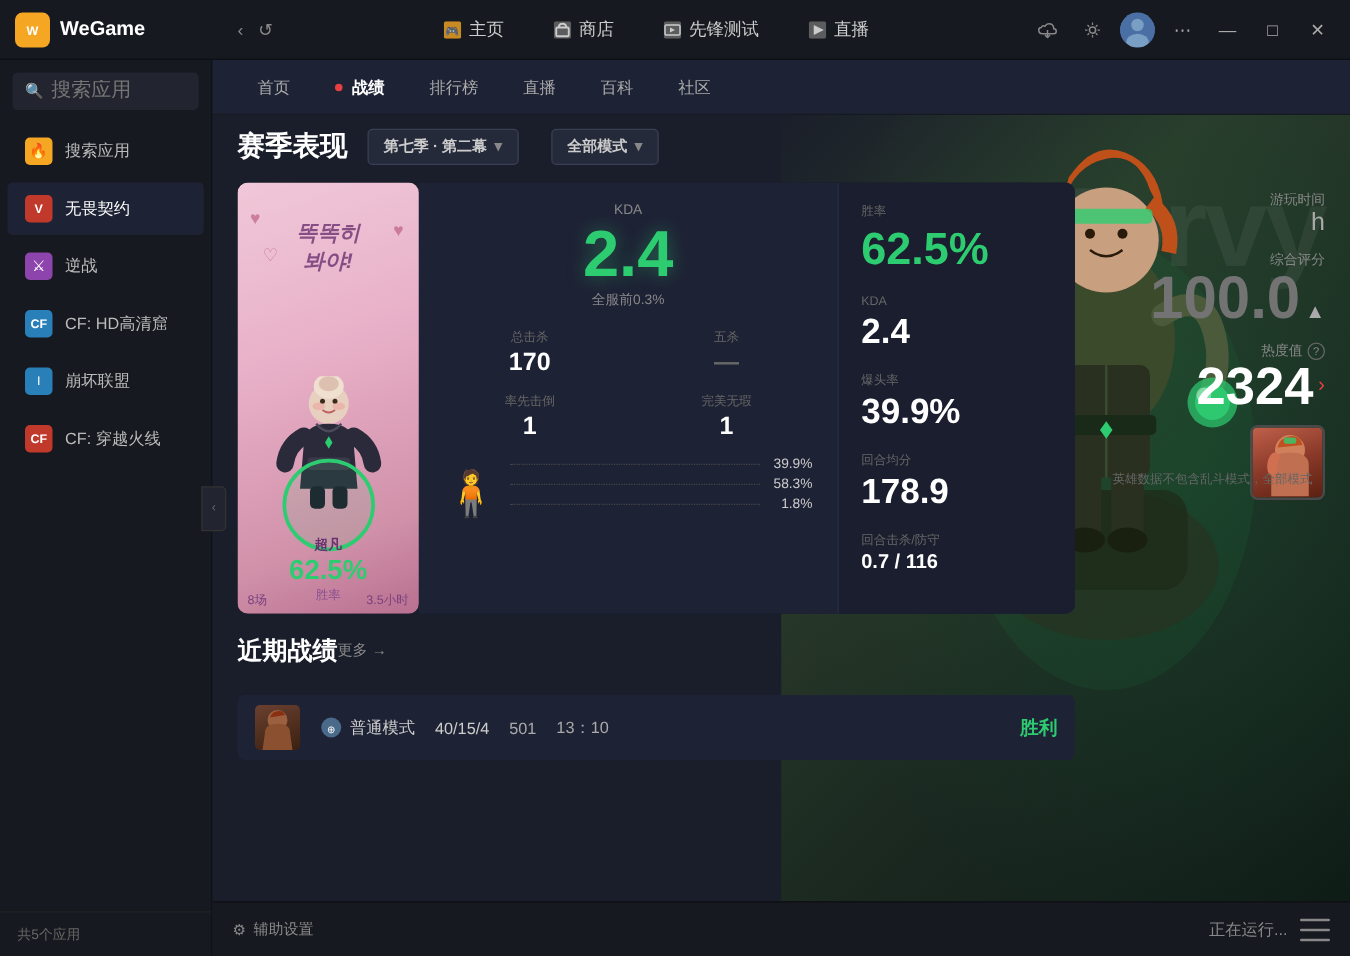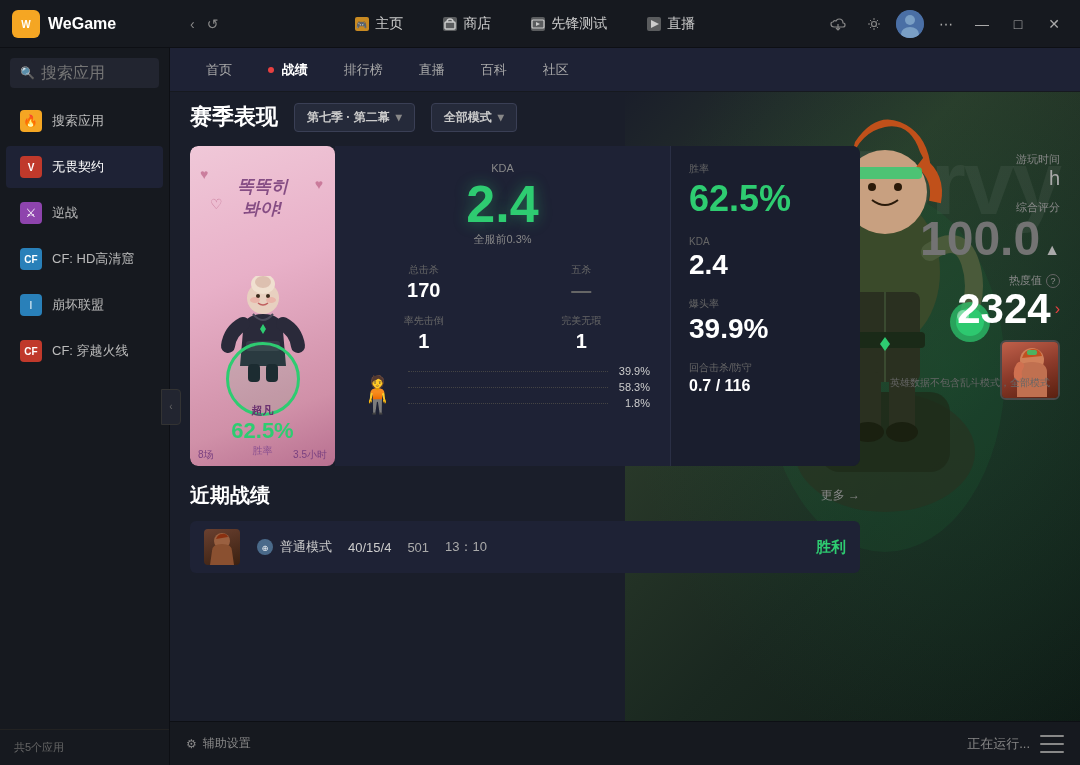--- a/index.html
+++ b/index.html
@@ -370,21 +370,21 @@
       font-size: 22px;
       font-weight: bold;
       color: #fff;
       margin-bottom: 14px;
       display: flex;
       align-items: center;
       gap: 16px;
     }
     .season-selects {
       display: flex;
-      gap: 16px;
+      gap: 26px;
       text-align: center;
     }
     .season-select {
       background: #252a3a;
       border: 1px solid #3a3f55;
       border-radius: 4px;
       padding: 5px 12px;
       color: #ccc;
       font-size: 12px;
       cursor: pointer;
@@ -544,22 +544,22 @@
     .right-stat-value {
       font-size: 28px;
       font-weight: bold;
       color: #fff;
     }
     .right-stat-value.green { color: #2ecc71; }
     .right-stat-value.large { font-size: 36px; }
     .recent-title {
       display: flex;
       align-items: center;
-      justify-content: space-between;
-      margin-bottom: 12px;
+      justify-content: flex-start;
+      margin-bottom: 22px;
     }
     .recent-title-text {
       font-size: 20px;
       font-weight: bold;
       color: #fff;
     }
     .more-link {
       font-size: 12px;
       color: #888;
       cursor: pointer;
@@ -1011,20 +1011,24 @@
           </div>
           <div class="right-stat-block">
             <div class="right-stat-label">KDA</div>
             <div class="right-stat-value">2.4</div>
           </div>
           <div class="right-stat-block">
             <div class="right-stat-label">爆头率</div>
             <div class="right-stat-value">39.9%</div>
           </div>
           <div class="right-stat-block">
+            <div class="right-stat-label">回合均分</div>
+            <div class="right-stat-value">178.9</div>
+          </div>
+          <div class="right-stat-block">
             <div class="right-stat-label">回合击杀/防守</div>
             <div class="right-stat-value" style="font-size:16px;">0.7 / 116</div>
           </div>
         </div>
       </div>
 
       <div style="margin-top:16px;">
         <div class="recent-title">
           <span class="recent-title-text">近期战绩</span>
           <span class="more-link">更多 →</span>

